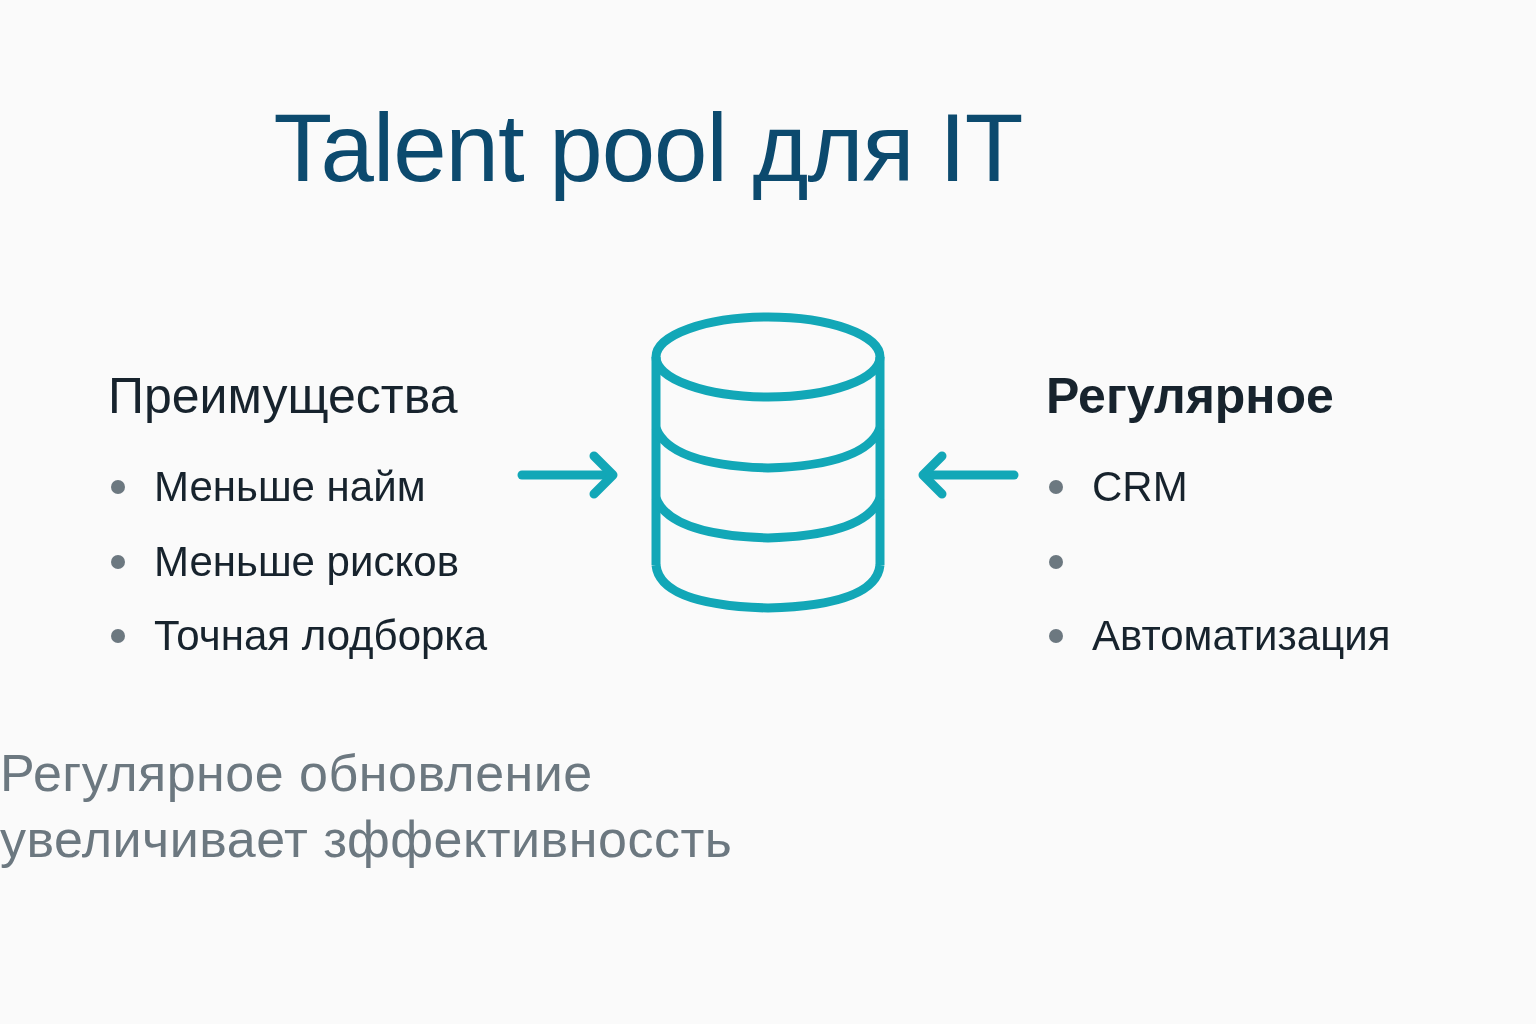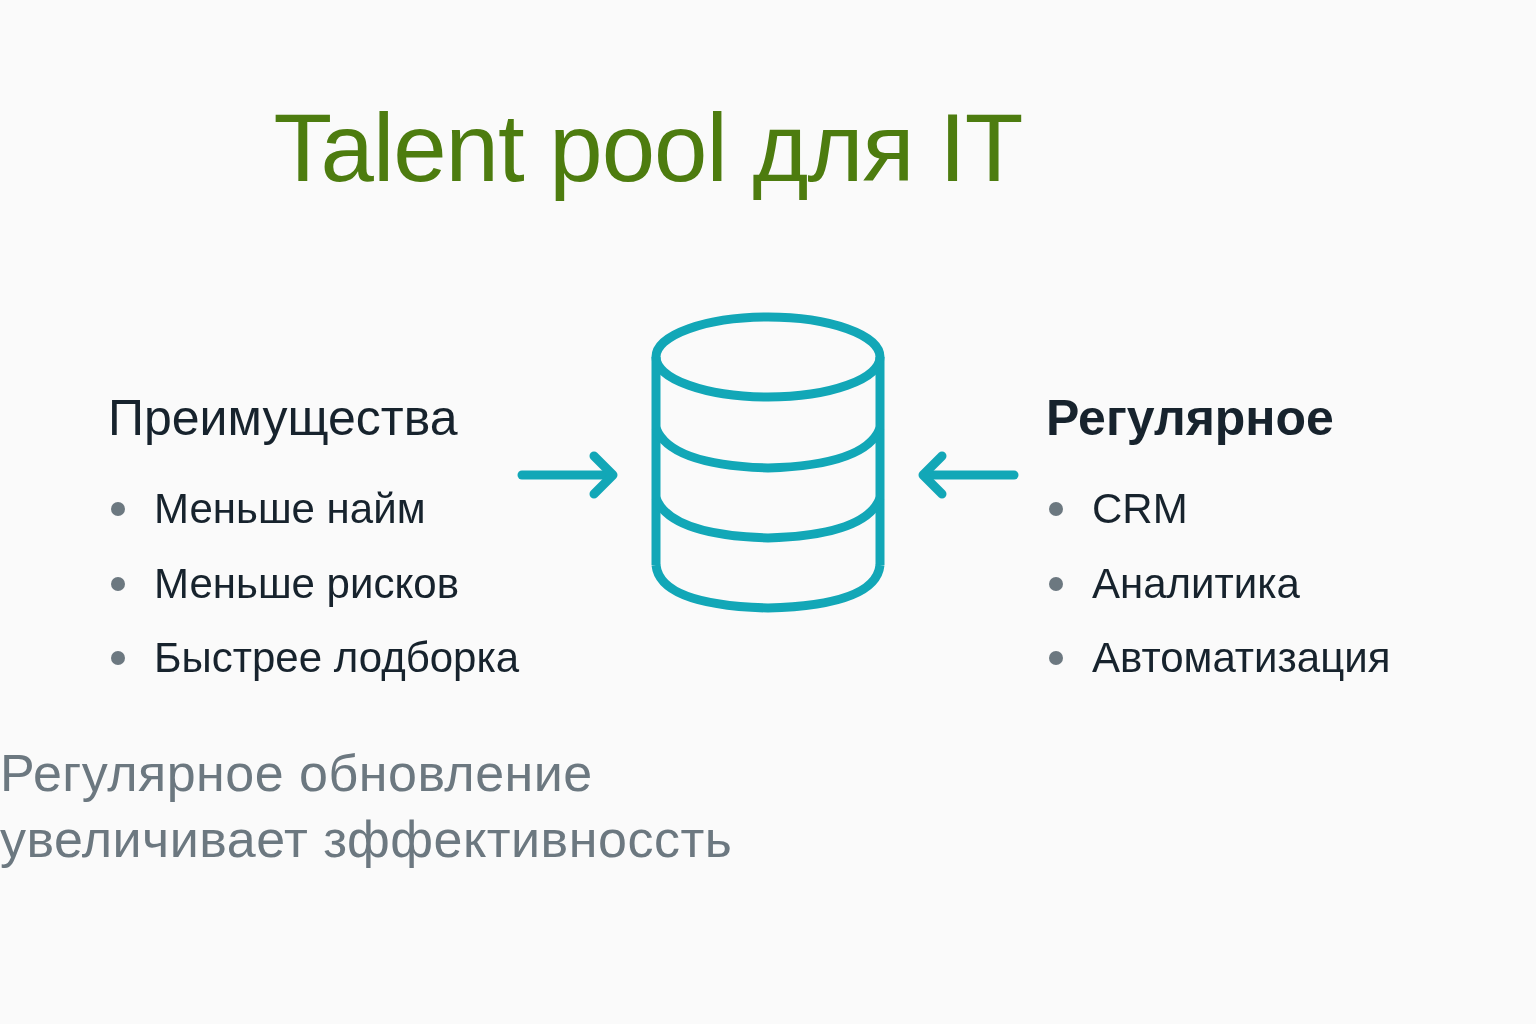--- a/index.html
+++ b/index.html
@@ -17,27 +17,27 @@
     }
     .title {
       position: absolute;
       left: 0;
       width: 1296px;
       top: 82px;
       text-align: center;
       font-size: 96px;
       font-weight: 500;
       letter-spacing: -1px;
-      color: #4d7c0f;
+      color: #0c4a6e;
       line-height: 110px;
       margin-top: 11px;
     }
     .col {
       position: absolute;
-      top: 386px;
+      top: 364px;
     }
     .col-left { left: 108px; }
     .col-right { left: 1046px; }
     .col-heading {
       font-size: 50px;
       line-height: 64px;
       margin: 0 0 22px 0;
       color: #17232d;
     }
     .col-left .col-heading { font-weight: 400; }
@@ -93,21 +93,21 @@
     <li class="list-item">
       <span class="bullet"></span>
       <span>Меньше найм</span>
     </li>
     <li class="list-item">
       <span class="bullet"></span>
       <span>Меньше рисков</span>
     </li>
     <li class="list-item">
       <span class="bullet"></span>
-      <span>Быстрее лодборка</span>
+      <span>Точная лодборка</span>
     </li>
   </ul>
 </div>
 
 <div class="diagram">
   <svg width="540" height="320" viewBox="0 0 540 320" xmlns="http://www.w3.org/2000/svg">
     <g stroke="#12a7b7" stroke-width="9" stroke-linecap="round" stroke-linejoin="round" fill="none">
       <line x1="22" y1="175" x2="112" y2="175"></line>
       <polyline points="94,156 113,175 94,194"></polyline>
     </g>
@@ -128,21 +128,20 @@
 
 <div class="col col-right">
   <div class="col-heading">Регулярное</div>
   <ul class="list">
     <li class="list-item">
       <span class="bullet"></span>
       <span>CRM</span>
     </li>
     <li class="list-item">
       <span class="bullet"></span>
-      <span>Аналитика</span>
     </li>
     <li class="list-item">
       <span class="bullet"></span>
       <span>Автоматизация</span>
     </li>
   </ul>
 </div>
 
 <div class="footer">
   <div>Регулярное обновление</div>

